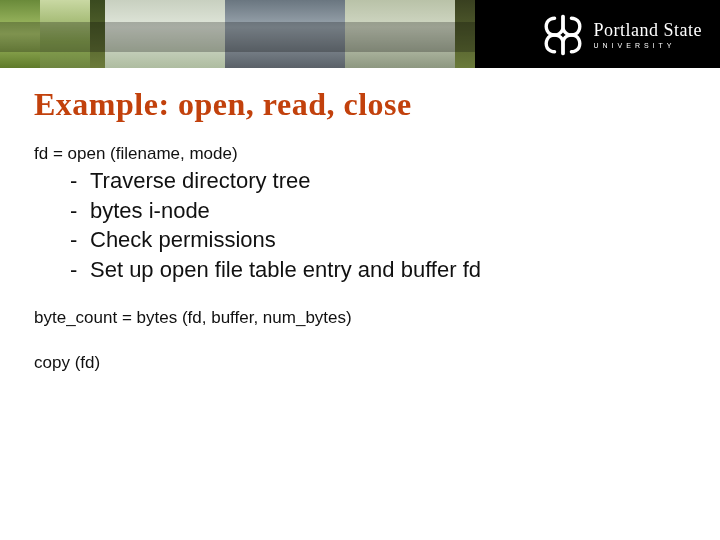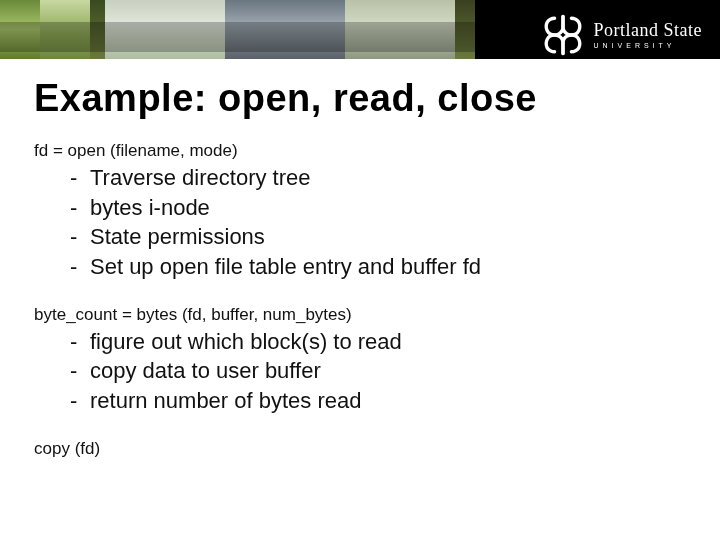--- a/index.html
+++ b/index.html
@@ -6,21 +6,21 @@
   body {
     width: 720px;
     height: 540px;
     background: #ffffff;
     font-family: Verdana, Geneva, sans-serif;
     position: relative;
     overflow: hidden;
   }
   .banner {
     width: 720px;
-    height: 59px;
+    height: 68px;
     position: relative;
     background: #4c1d95;
   }
   .banner-bg {
     position: absolute;
     inset: 0;
     display: flex;
   }
   .bg-strip { height: 100%; }
   .s1 { width: 40px; background: linear-gradient(180deg,#6a8a3a 0%, #a9c46a 50%, #5f7a2a 100%); }
@@ -49,23 +49,23 @@
     margin-right: 10px;
   }
   .logo-text { display: flex; flex-direction: column; line-height: 1; }
   .logo-line1 { font-family: Georgia, 'Times New Roman', serif; font-size: 18px; letter-spacing: 0.5px; }
   .logo-line2 { font-size: 7px; letter-spacing: 4px; margin-top: 3px; font-family: Arial, sans-serif; }
 
   .content {
     padding: 18px 34px 0 34px;
   }
   .title {
-    font-family: Liberation Sans, sans-serif;
-    font-size: 38px;
-    color: #000000;
+    font-family: Liberation Serif, serif;
+    font-size: 32px;
+    color: #c2410c;
     margin-bottom: 20px;
     letter-spacing: 0.5px;
   }
   .block { margin-bottom: 22px; margin-top: 8px; }
   .call-line {
     font-size: 17px;
     color: #111;
     line-height: 1.35;
   }
   .steps {
@@ -116,30 +116,25 @@
 </div>
 
 <div class="content">
   <h1 class="title">Example: open, read, close</h1>
 
   <div class="block">
     <div class="call-line">fd = open (filename, mode)</div>
     <ul class="steps">
       <li>Traverse directory tree</li>
       <li>bytes i-node</li>
-      <li>State permissions</li>
+      <li>Check permissions</li>
       <li>Set up open file table entry and buffer fd</li>
     </ul>
   </div>
 
   <div class="block">
     <div class="call-line">byte_count = bytes (fd, buffer, num_bytes)</div>
-    <ul class="steps">
-      <li>figure out which block(s) to read</li>
-      <li>copy data to user buffer</li>
-      <li>return number of bytes read</li>
-    </ul>
   </div>
 
   <div class="block">
     <div class="call-line">copy (fd)</div>
   </div>
 </div>
 
 </body></html>

